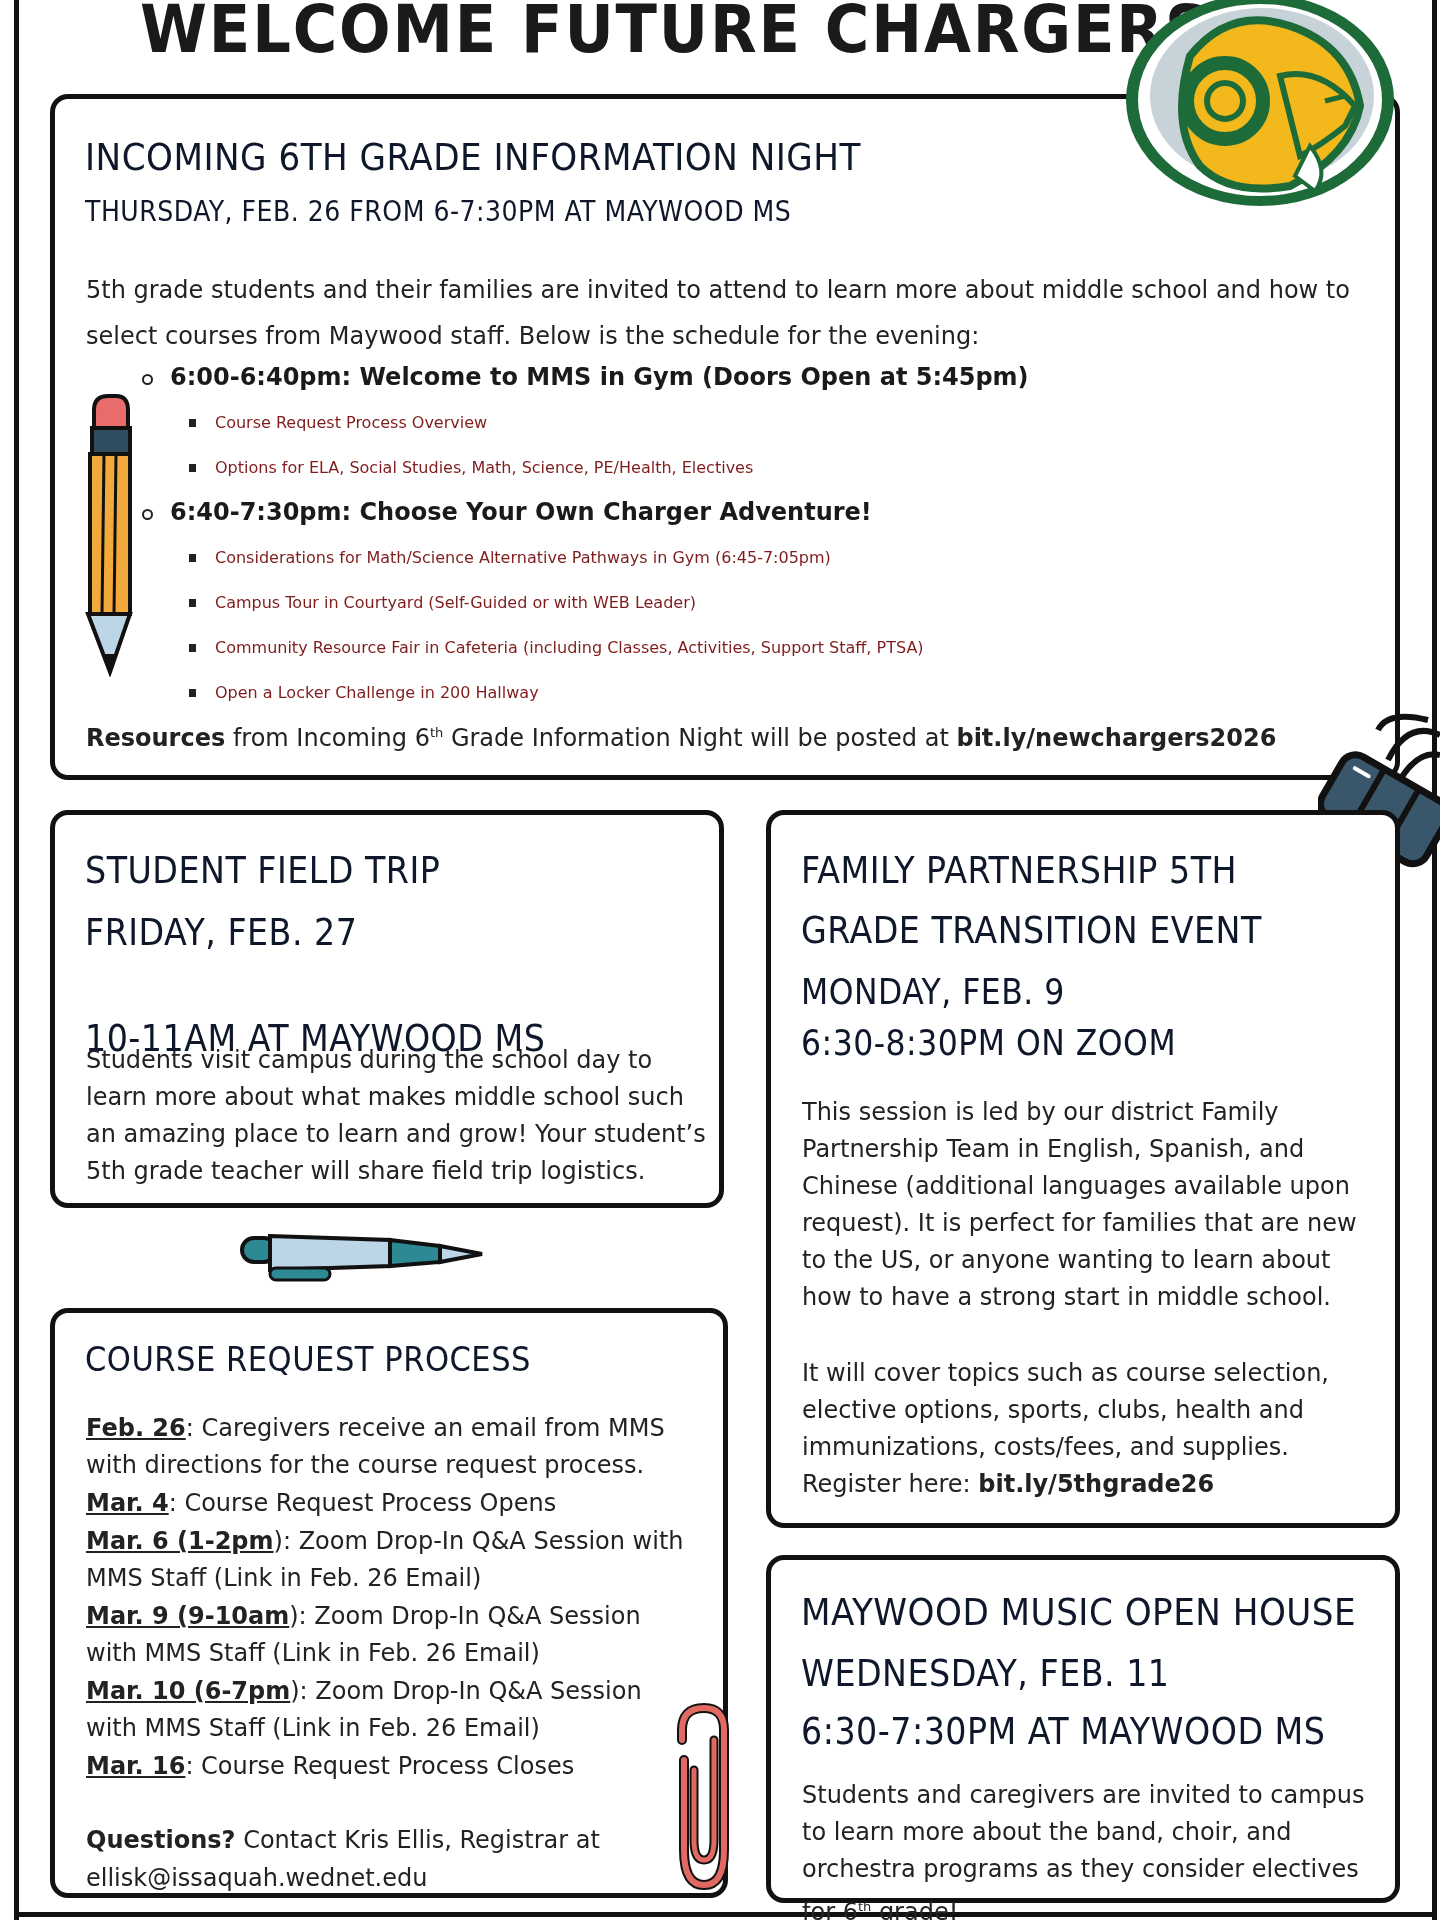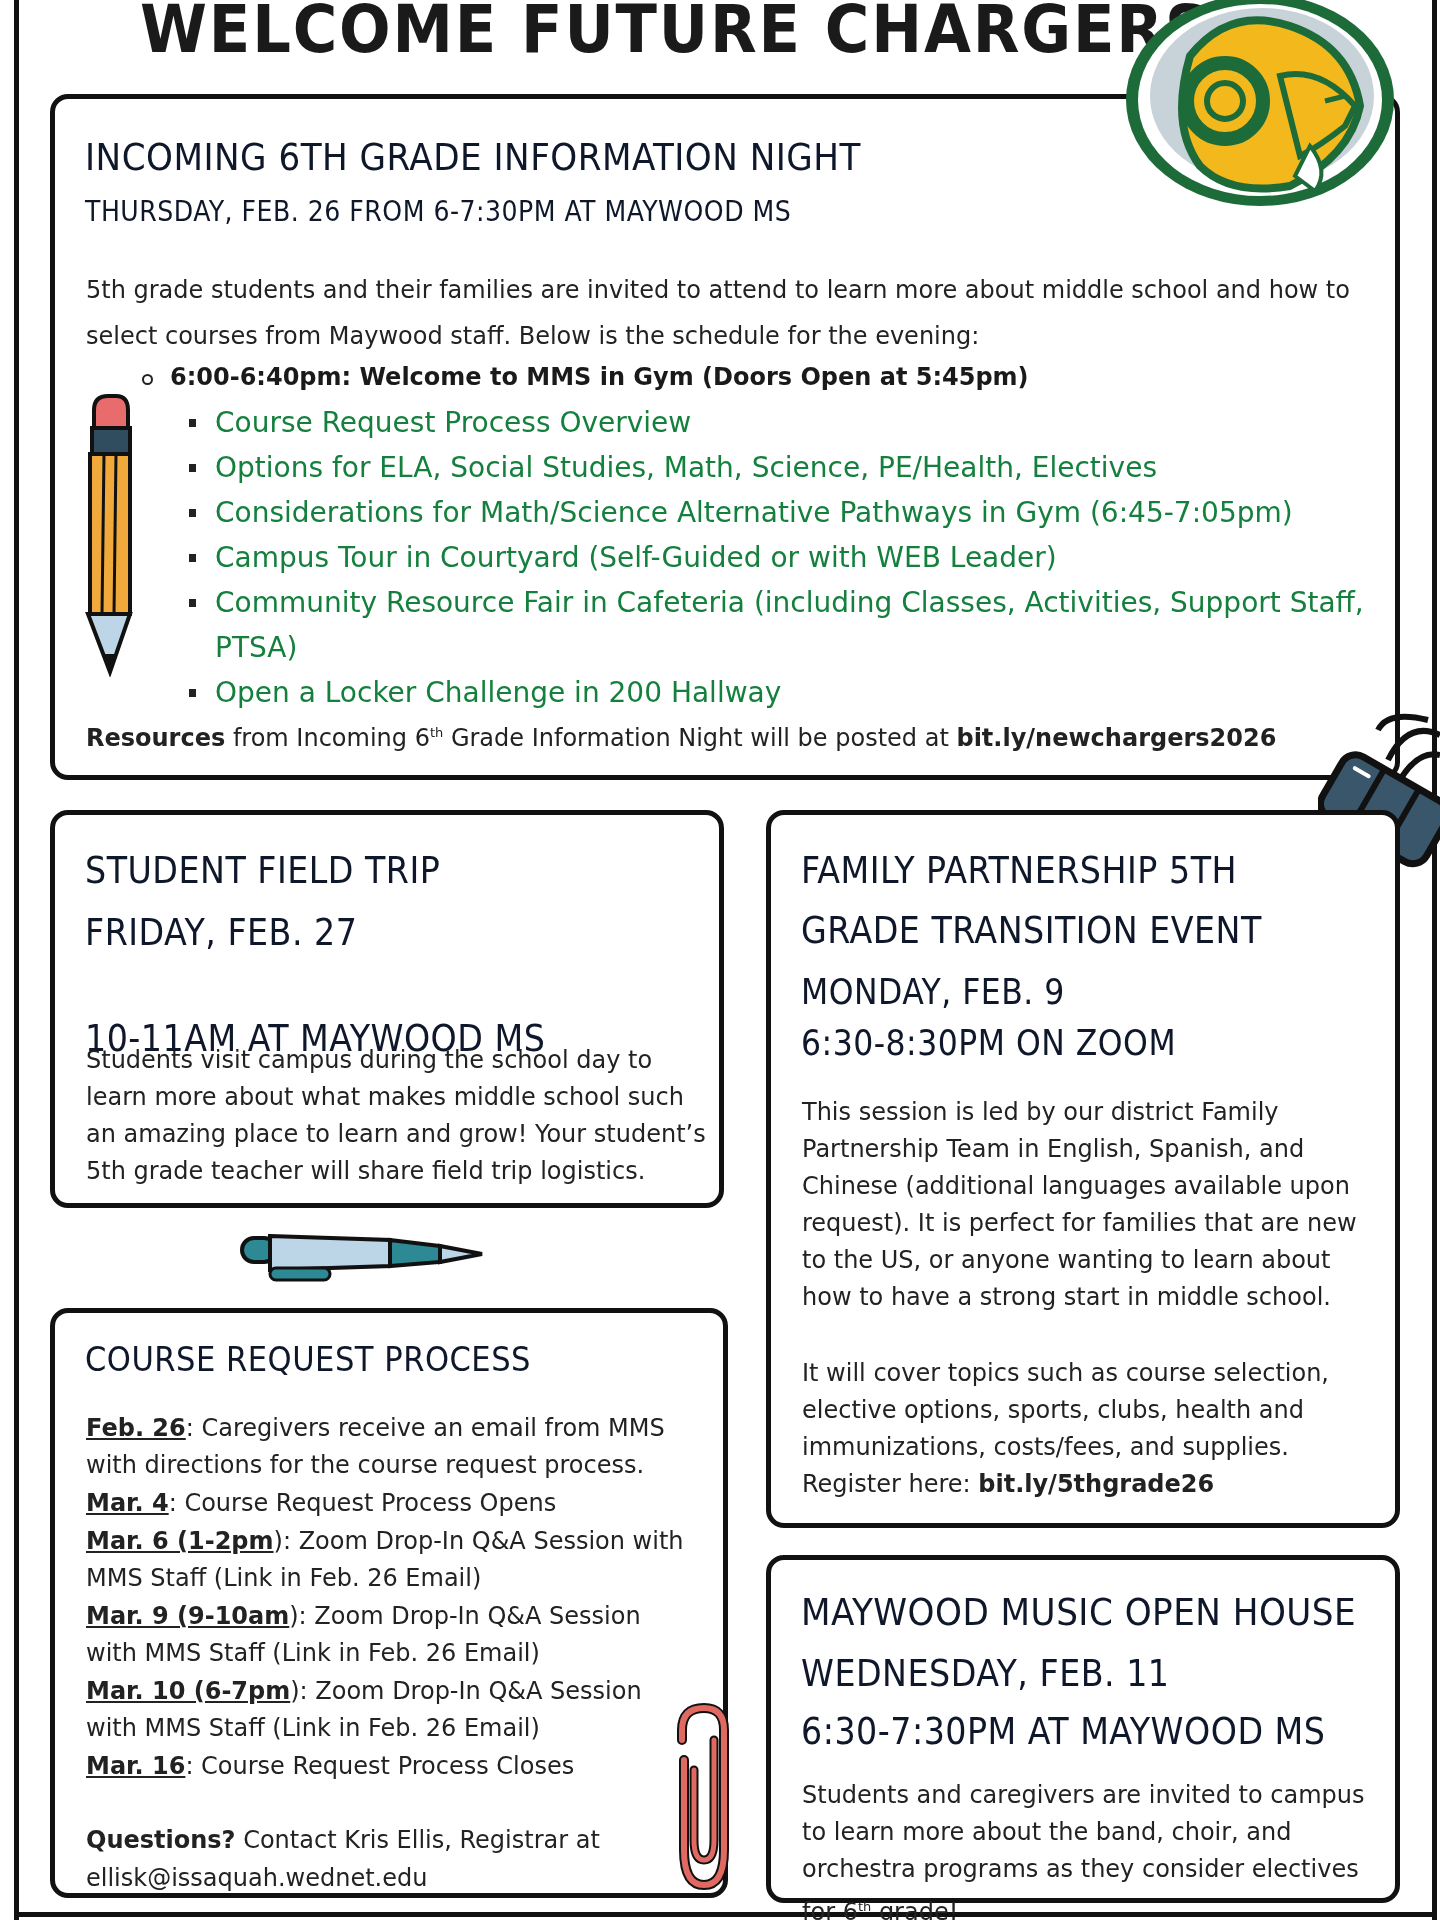--- a/index.html
+++ b/index.html
@@ -8,21 +8,21 @@
   .frame-right { position:absolute; left:1432px; top:0; width:5px; height:1920px; background:#111; }
   .frame-bottom { position:absolute; left:14px; top:1912px; width:1423px; height:5px; background:#111; }
   .main-title { position:absolute; left:140px; top:-6px; font-family:"DejaVu Sans", sans-serif; font-weight:bold; font-size:66px; letter-spacing:2px; transform:scaleX(0.92); transform-origin:left top; color:#1a1a1a; margin:0; line-height:1.1; }
   .box { position:absolute; border:5px solid #111; border-radius:18px; background:#fff; box-sizing:border-box; }
   .h { font-family:"DejaVu Sans Condensed","DejaVu Sans", sans-serif; font-weight:normal; color:#0f172a; margin:0; letter-spacing:0.5px;text-align:center; }
   .body-text { font-family:"DejaVu Sans", sans-serif; font-size:24px; color:#222; line-height:37px; margin:1px; }
   .bold { font-weight:bold; }
   ul { margin:0; padding:0; list-style:none; }
   .l1 { position:relative; padding-left:95px; font-size:24px; line-height:45px; font-weight:bold; font-family:"DejaVu Sans", sans-serif; }
   .l1::before { content:""; position:absolute; left:67px; top:19px; width:7px; height:7px; border:2px solid #222; border-radius:50%; }
-  .l2 { position:relative; padding-left:140px; font-size:28px; line-height:45px; font-family:"DejaVu Sans", sans-serif; color:#15803d; }
+  .l2 { position:relative; padding-left:140px; font-size:16px; line-height:45px; font-family:"DejaVu Sans", sans-serif; color:#7f1d1d; }
   .l2::before { content:""; position:absolute; left:114px; top:19px; width:7px; height:8px; background:#222; }
   .u { text-decoration:underline; font-weight:bold; }
   sup { font-size:13px; }
   .deco { position:absolute; }
 </style>
 </head>
 <body>
 
 <div class="frame-left"></div>
 <div class="frame-right"></div>
@@ -31,20 +31,21 @@
 <h1 class="main-title">WELCOME FUTURE CHARGERS!</h1>
 
 <div class="box" style="left:50px; top:94px; width:1350px; height:686px;">
   <div class="h" style="position:absolute; left:30px; top:36px; font-size:38px;">INCOMING 6TH GRADE INFORMATION NIGHT</div>
   <div class="h" style="position:absolute; left:30px; top:96px; font-size:28px;">THURSDAY, FEB. 26 FROM 6-7:30PM AT MAYWOOD MS</div>
   <p class="body-text" style="position:absolute; left:30px; top:167px; width:1270px; line-height:46px;">5th grade students and their families are invited to attend to learn more about middle school and how to select courses from Maywood staff.  Below is the schedule for the evening:</p>
   <ul style="position:absolute; left:20px; top:256px; width:1300px;">
     <li class="l1">6:00-6:40pm: Welcome to MMS in Gym (Doors Open at 5:45pm)</li>
     <li class="l2">Course Request Process Overview</li>
     <li class="l2">Options for ELA, Social Studies, Math, Science, PE/Health, Electives</li>
+    <li class="l1">6:40-7:30pm: Choose Your Own Charger Adventure!</li>
     <li class="l2">Considerations for Math/Science Alternative Pathways in Gym (6:45-7:05pm)</li>
     <li class="l2">Campus Tour in Courtyard (Self-Guided or with WEB Leader)</li>
     <li class="l2">Community Resource Fair in Cafeteria (including Classes, Activities, Support Staff, PTSA)</li>
     <li class="l2">Open a Locker Challenge in 200 Hallway</li>
   </ul>
   <p class="body-text" style="position:absolute; left:30px; top:614px; width:1300px;">
     <span class="bold">Resources</span><span> from Incoming 6</span><sup>th</sup><span> Grade Information Night will be posted at </span><span class="bold">bit.ly/newchargers2026</span>
   </p>
 </div>
 

